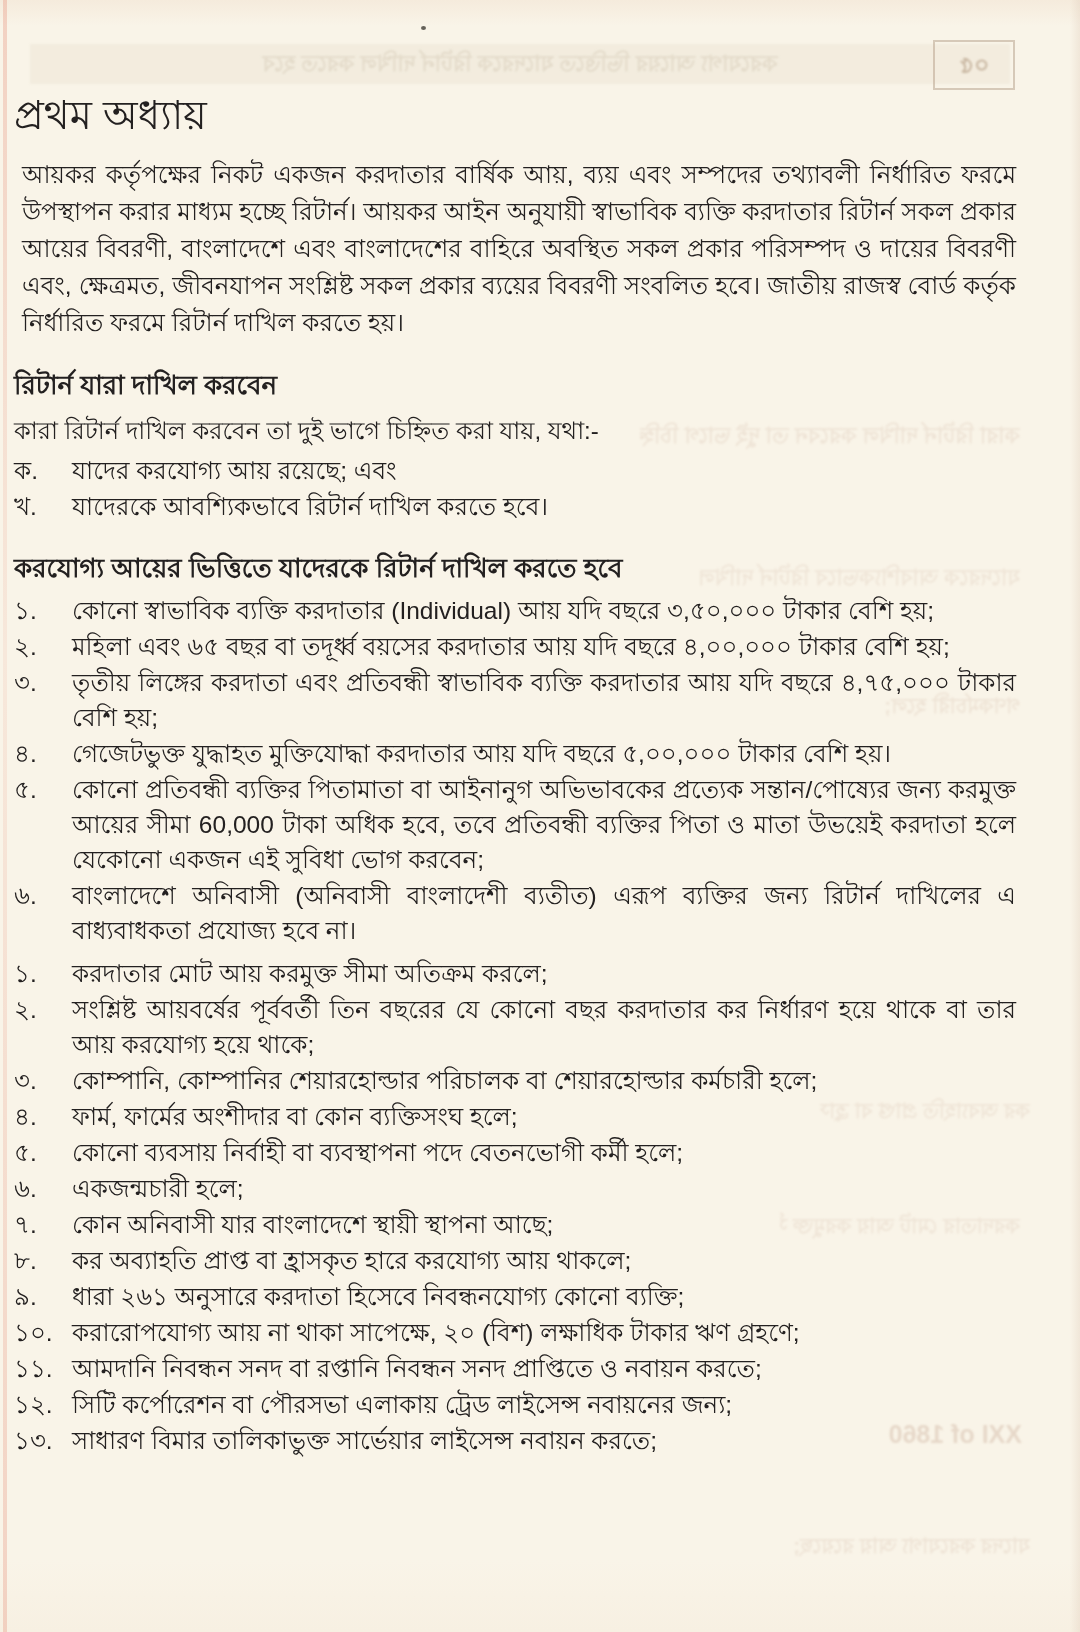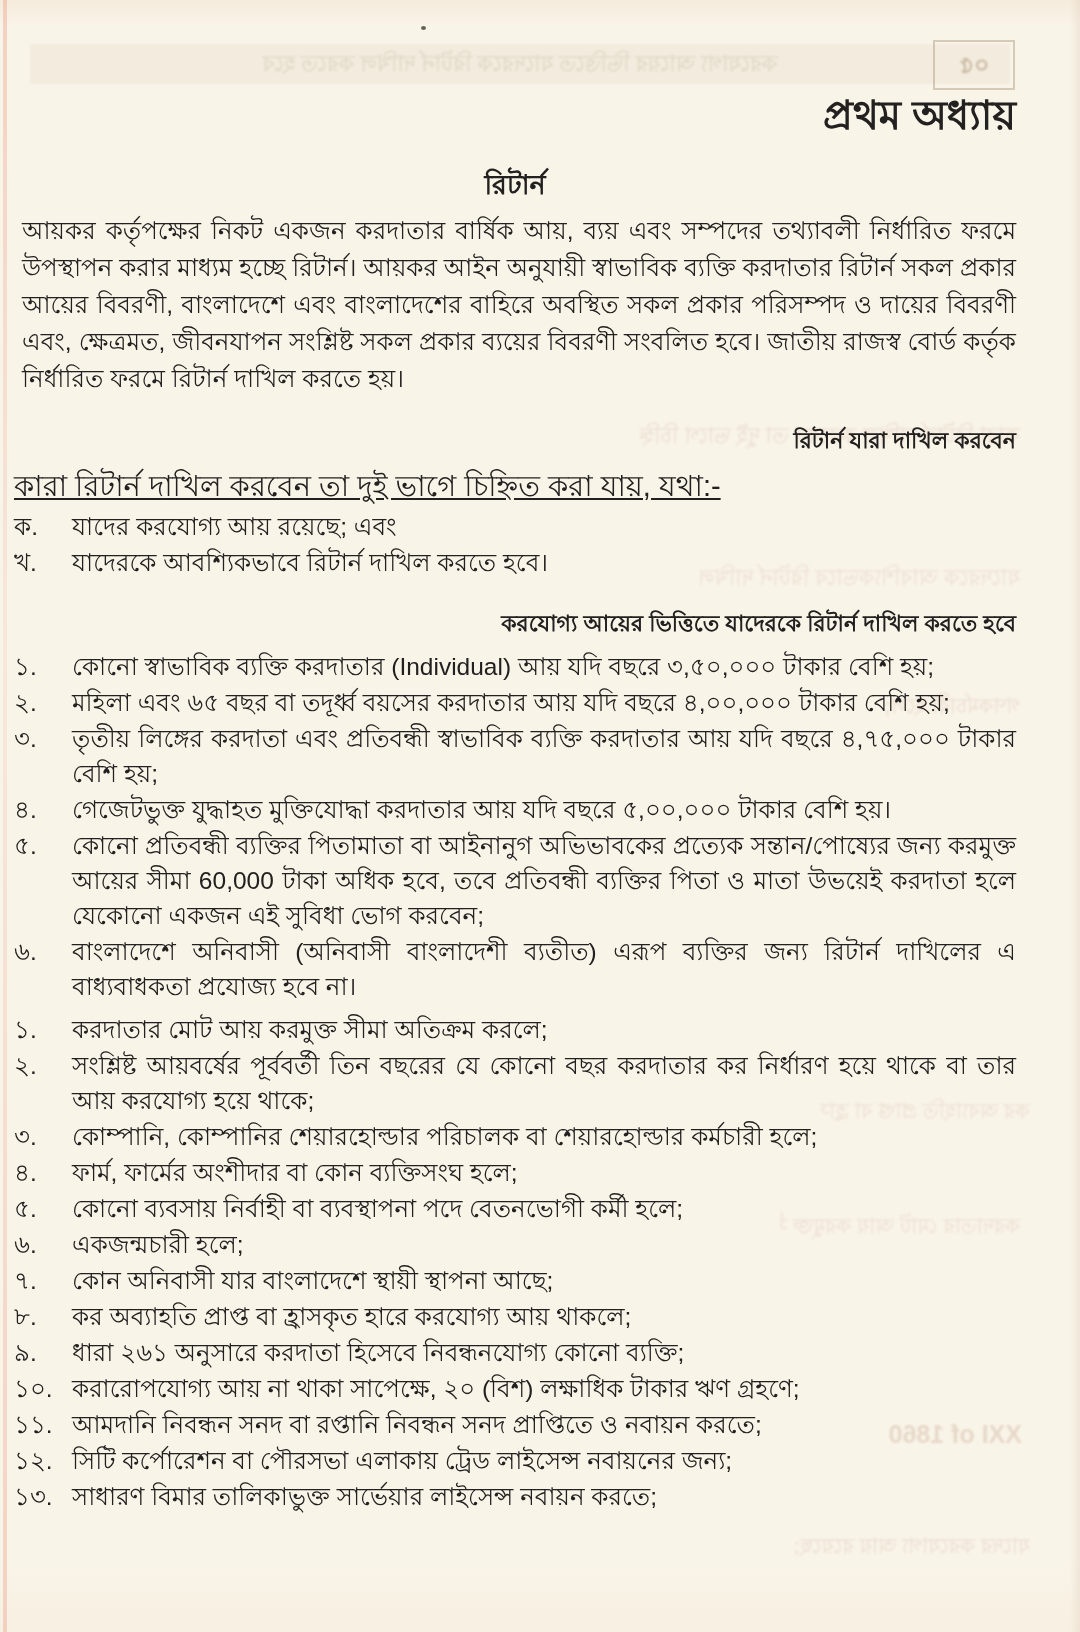--- a/index.html
+++ b/index.html
@@ -32,25 +32,25 @@
     filter:blur(.8px);font-weight:700;}
   .ghost-latin{left:852px;top:1420px;width:170px;font-size:25px;opacity:.38;filter:blur(.9px);}
   .g-a{left:640px;top:418px;width:380px;font-size:22px;opacity:.22;}
   .g-b{left:700px;top:560px;width:320px;font-size:22px;opacity:.2;}
   .g-c{left:860px;top:690px;width:160px;font-size:21px;opacity:.22;}
   .g-d{left:820px;top:1095px;width:210px;font-size:21px;opacity:.2;}
   .g-e{left:780px;top:1210px;width:240px;font-size:21px;opacity:.2;}
   .g-f{left:790px;top:1530px;width:240px;font-size:21px;opacity:.22;}
   
   .content{position:absolute;left:0;top:0;width:1080px;padding:0 64px 0 14px;box-sizing:border-box;}
-  .titles{margin-top:84px;text-align:right;font-weight:700;font-size:40px;line-height:62px;}
+  .titles{margin-top:84px;text-align:left;font-weight:400;font-size:40px;line-height:62px;}
   .h-return{margin-top:22px;text-align:center;font-weight:700;font-size:27px;line-height:34px;}
   .body-par{margin-top:10px;font-size:24.5px;line-height:37px;text-align:justify;margin-left:8px;}
-  .h-sec{margin-top:27px;text-align:right;font-weight:700;font-size:22px;line-height:34px;}
-  .intro{margin-top:10px;font-size:29px;line-height:37px;text-decoration:underline;}
+  .h-sec{margin-top:27px;text-align:left;font-weight:700;font-size:26px;line-height:34px;}
+  .intro{margin-top:10px;font-size:24px;line-height:37px;}
   .li{display:flex;margin-top:1px;font-size:24.5px;line-height:35px;}
   .li .num{flex:0 0 58px;}
   .li .txt{flex:1;text-align:justify;}
   .li-kha .num{flex:0 0 58px;}
 </style>
 </head>
 <body>
 
 <div class="page">
 
@@ -69,21 +69,20 @@
   <div class="ghost g-e">করদাতার মোট আয় করমুক্ত সীমা অতিক্রম করলে;</div>
   <div class="ghost ghost-latin">XXI of 1860</div>
   <div class="ghost g-f">যাদের করযোগ্য আয় রয়েছে; এবং</div>
 
   <div class="content">
 
     <div class="titles">
       <div>প্রথম অধ্যায়</div>
     </div>
 
-    <div class="h-return">রিটার্ন</div>
 
     <p class="body-par" style="margin-bottom:0;">আয়কর কর্তৃপক্ষের নিকট একজন করদাতার বার্ষিক আয়, ব্যয় এবং সম্পদের তথ্যাবলী নির্ধারিত ফরমে উপস্থাপন করার মাধ্যম হচ্ছে রিটার্ন। আয়কর আইন অনুযায়ী স্বাভাবিক ব্যক্তি করদাতার রিটার্ন সকল প্রকার আয়ের বিবরণী, বাংলাদেশে এবং বাংলাদেশের বাহিরে অবস্থিত সকল প্রকার পরিসম্পদ ও দায়ের বিবরণী এবং, ক্ষেত্রমত, জীবনযাপন সংশ্লিষ্ট সকল প্রকার ব্যয়ের বিবরণী সংবলিত হবে। জাতীয় রাজস্ব বোর্ড কর্তৃক নির্ধারিত ফরমে রিটার্ন দাখিল করতে হয়।</p>
 
     <div class="h-sec">রিটার্ন যারা দাখিল করবেন</div>
 
     <div class="intro">কারা রিটার্ন দাখিল করবেন তা দুই ভাগে চিহ্নিত করা যায়, যথা:-</div>
 
     <div class="li li-kha" style="margin-top:4px;">
       <span class="num">ক.</span>
       <span class="txt">যাদের করযোগ্য আয় রয়েছে; এবং</span>

